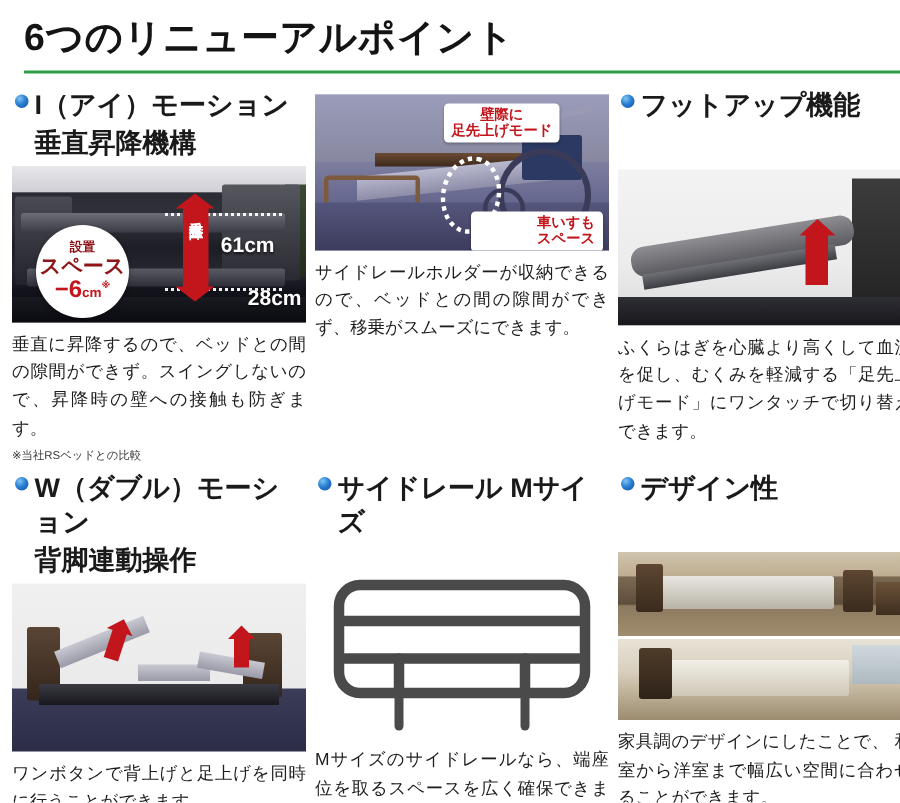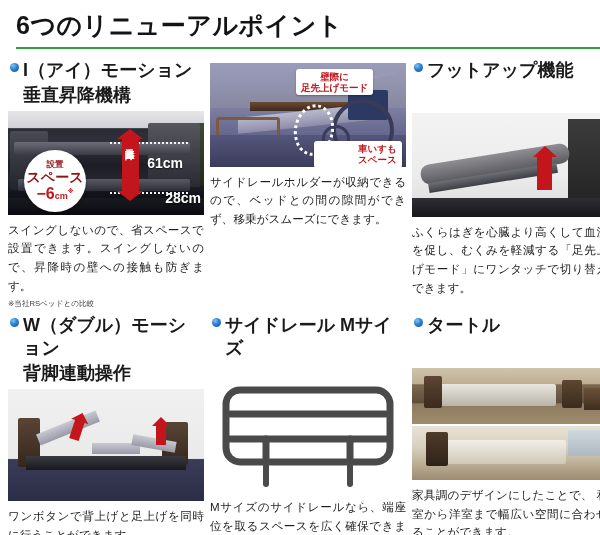--- a/index.html
+++ b/index.html
@@ -163,21 +163,21 @@
         <div class="varrow"></div>
         <div class="vlabel">垂直昇降</div>
 
         <div class="circle-badge">
           <span class="cb1">設置</span>
           <span class="cb2">スペース</span>
           <span class="cb3"><span>−6</span><small>cm</small><sup>※</sup></span>
         </div>
       </div>
 
-      <div class="body-txt">スイングしないので、省スペースで設置できます。スイングしないので、昇降時の壁への接触も防ぎます。</div>
+      <div class="body-txt">垂直に昇降するので、ベッドとの間の隙間ができず。スイングしないので、昇降時の壁への接触も防ぎます。</div>
       <div class="note-small">※当社RSベッドとの比較</div>
     </div>
 
     <div class="card">
 
       <div class="photo p2">
         <div class="wall2"></div>
         <div class="bedrail"></div>
         <div class="mattress"></div>
         <div class="frameL"></div>
@@ -271,21 +271,21 @@
       </div>
 
       <div class="body-txt">Mサイズのサイドレールなら、端座位を取るスペースを広く確保できます。</div>
 
     </div>
 
     <div class="card">
       <div class="card-head">
         <div class="head-line">
           <span class="bullet"></span>
-          <span class="head-t1">タートル</span>
+          <span class="head-t1">デザイン性</span>
         </div>
       </div>
 
       <div class="photo p6 tall" style="margin-top:20px;">
         <div class="p6a">
           <div class="bed6"></div>
           <div class="hb6"></div>
           <div class="fb6"></div>
           <div class="nt6"></div>
         </div>

